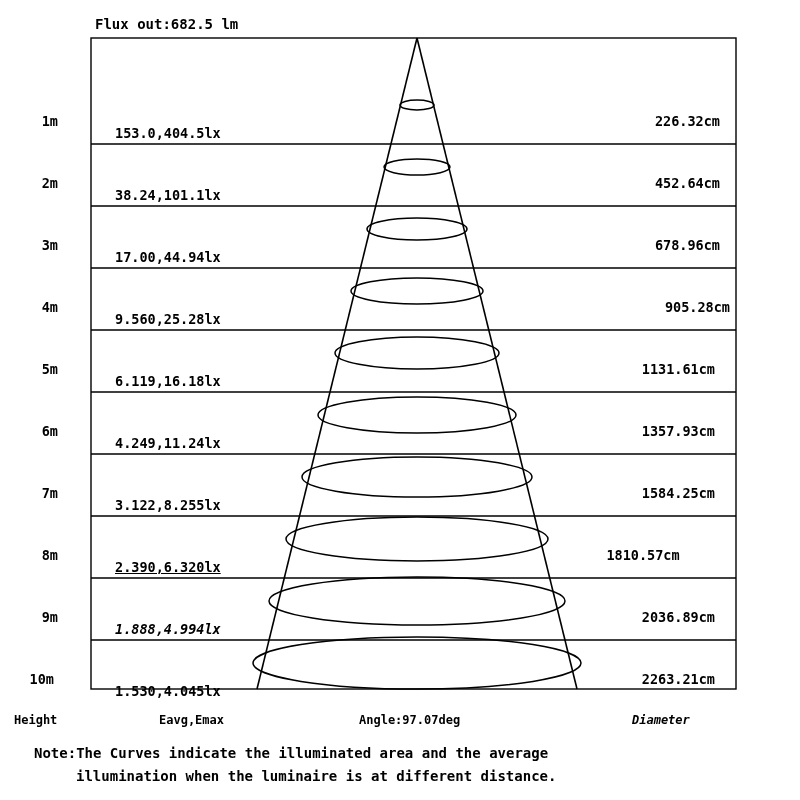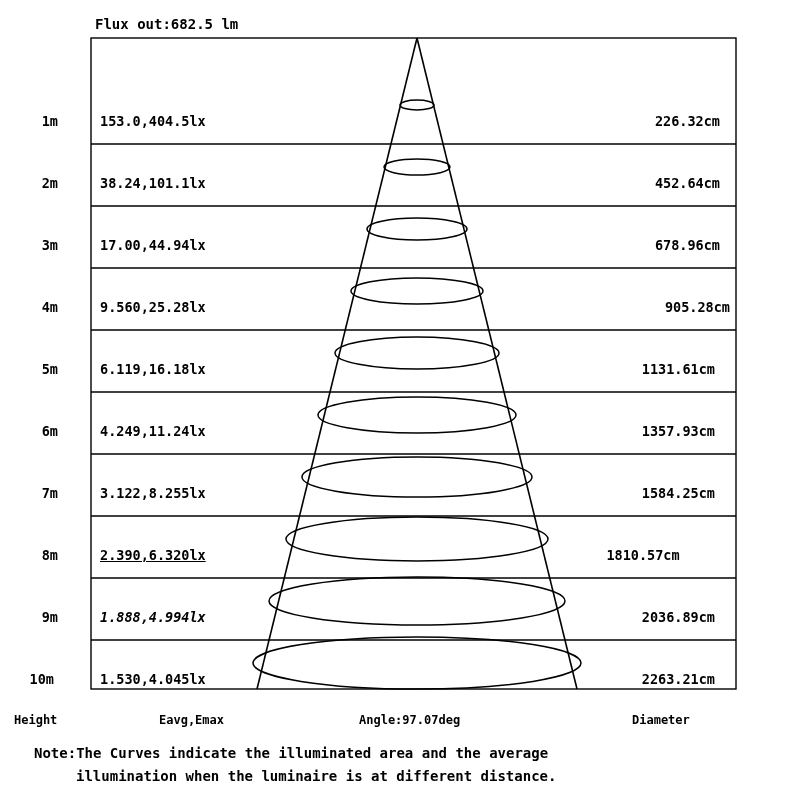--- a/index.html
+++ b/index.html
@@ -41,21 +41,22 @@
     position: absolute;
     font-size: 13.5px;
     font-weight: bold;
     white-space: nowrap;
   }
   .height-label {
     text-align: right;
     width: 60px;
   }
   .eavg-label {
-    left: 100px;
+    left: 115px;
+    margin-top: 12px;
   }
   .diam-label {
     width: 90px;
     text-align: right;
   }
   .footer-label {
     position: absolute;
     font-size: 12px;
     font-weight: bold;
     white-space: nowrap;
@@ -148,18 +149,18 @@
   <div class="row-label eavg-label" style="top:609px;font-style:italic;">1.888,4.994lx</div>
   <div class="row-label diam-label" style="left:625px; top:609px;">2036.89cm</div>
 
   <div class="row-label height-label" style="left:-6px; top:671px;">10m</div>
   <div class="row-label eavg-label" style="top:671px;">1.530,4.045lx</div>
   <div class="row-label diam-label" style="left:625px; top:671px;">2263.21cm</div>
 
   <div class="footer-label" style="left:14px; top:713px;">Height</div>
   <div class="footer-label" style="left:159px; top:713px;">Eavg,Emax</div>
   <div class="footer-label" style="left:359px; top:713px;">Angle:97.07deg</div>
-  <div class="footer-label" style="left:632px; top:713px;">Diameter</div>
+  <div class="footer-label" style="left:632px; top:713px;font-style:italic;">Diameter</div>
 
   <div class="note" style="left:76px; top:765px;">illumination when the luminaire is at different distance.</div>
   <div class="note">Note:The Curves indicate the illuminated area and the average</div>
 
 </div>
 
 </body></html>

